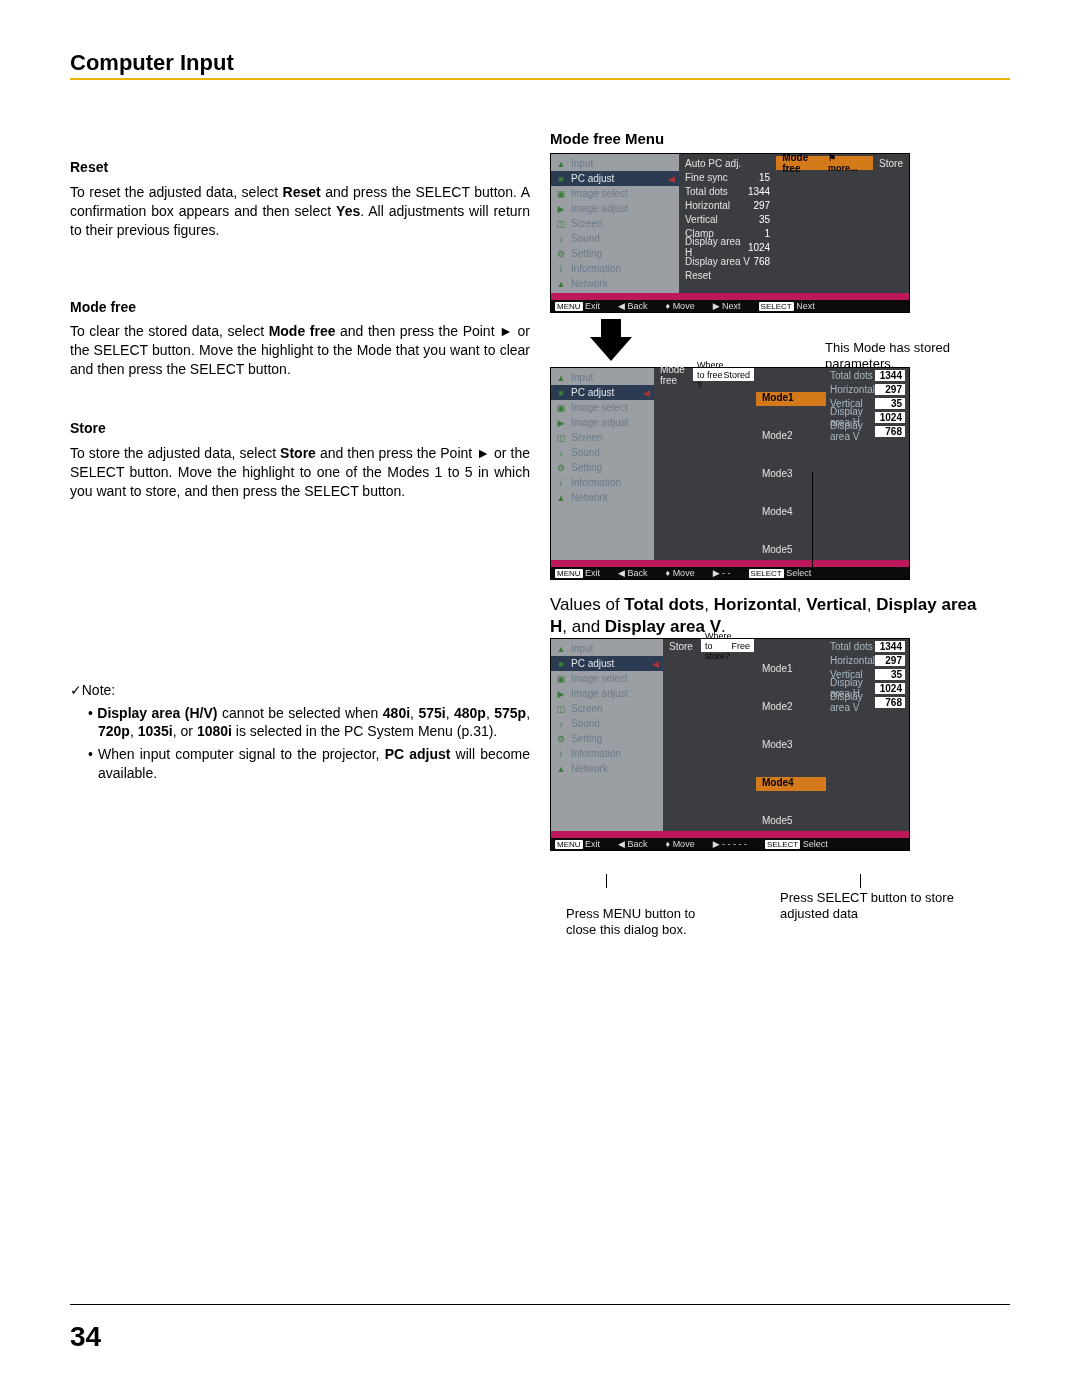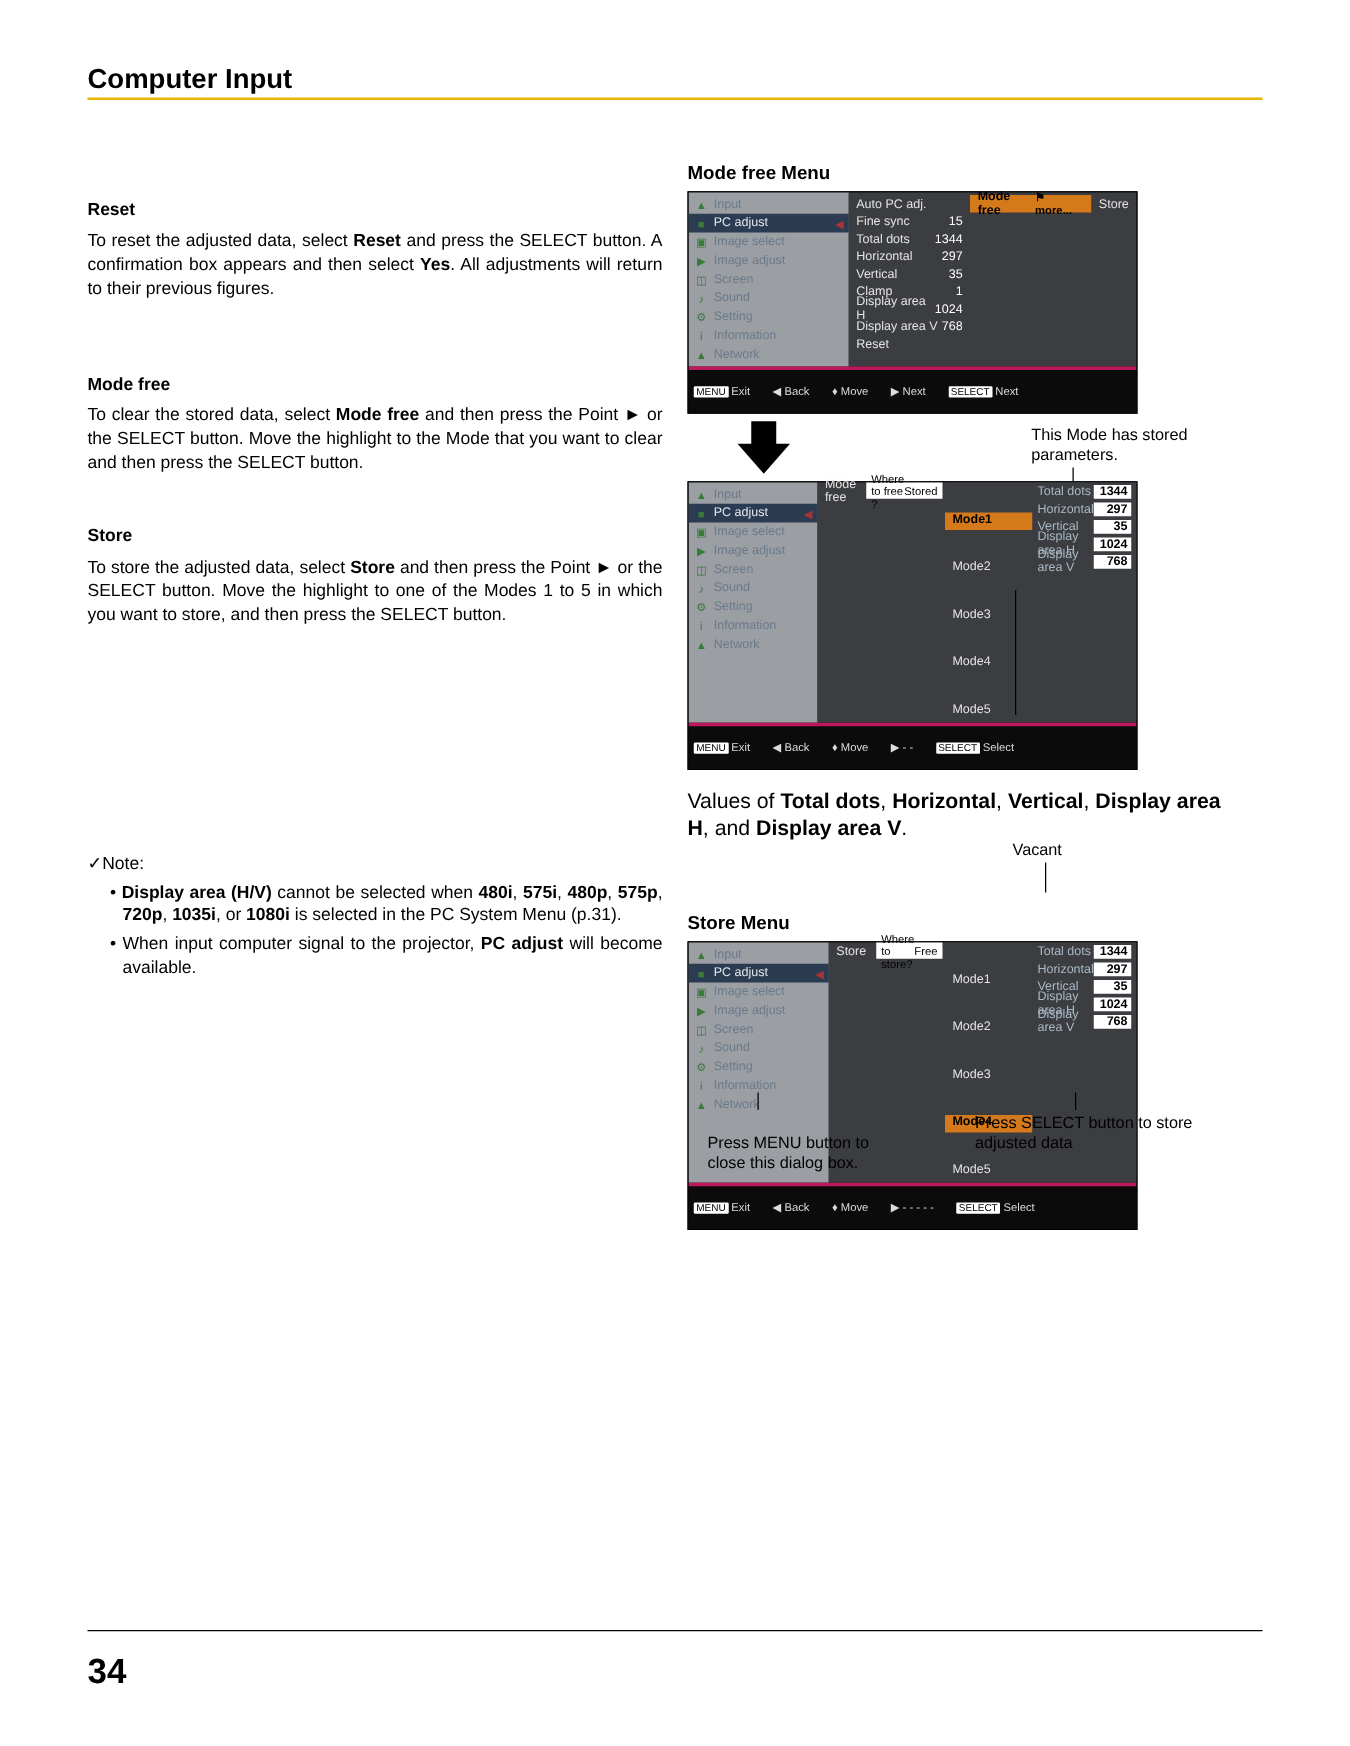--- a/index.html
+++ b/index.html
@@ -132,22 +132,22 @@
     background:#fff; color:#000; padding:0 3px; min-width:30px; text-align:right;
     font-weight:bold;
   }
   .osd-wh {
     background:#fff; color:#000; font-size:9px; padding:0 4px;
     height:13px; display:flex; align-items:center; justify-content:space-between;
     margin: 0 2px 1px 2px;
   }
   .osd-footer {
     display:flex; background:#0b0b0b; color:#ddd;
-    font-size:9px; padding:12px 4px; gap:18px;
-    border-top:3px solid #be185d;
+    font-size:9px; padding:1px 4px; gap:18px;
+    border-top:7px solid #be185d;
   }
   .osd-footer span { white-space:nowrap; }
   .kbd { background:#fff; color:#000; padding:0 2px; font-size:8px; border-radius:1px; }
 
   .arrow-down {
     width: 42px; height: 42px; margin: 6px 0 6px 40px;
     position: relative;
   }
   .arrow-down::before {
     content:""; position:absolute; left:11px; top:0; width:20px; height:20px; background:#000;
@@ -411,21 +411,20 @@
           <span>▶ <span>- -</span></span>
           <span><span class="kbd">SELECT</span> <span>Select</span></span>
         </div>
       </div>
 
       <div class="pointer-line" style="left:262px; top:342px; width:1px; height:100px"></div>
       <div style="margin-top:14px; font-size:17px; line-height:1.3">
         <span>Values of </span><b>Total dots</b><span>, </span><b>Horizontal</b><span>, </span><b>Vertical</b><span>, </span><b>Display area H</b><span>, and </span><b>Display area V</b><span>.</span>
       </div>
 
-      <div class="right-head" style="margin-top:56px">Store Menu</div>
 
       <div class="callout" style="left:260px; top:542px">Vacant</div>
       <div class="pointer-line" style="left:286px; top:560px; width:1px; height:24px"></div>
 
       <div class="osd" id="panel3">
         <div class="osd-body">
           <div class="osd-left">
               <div class="osd-item">
                 <span class="ic">▲</span>
                 <span>Input</span>

